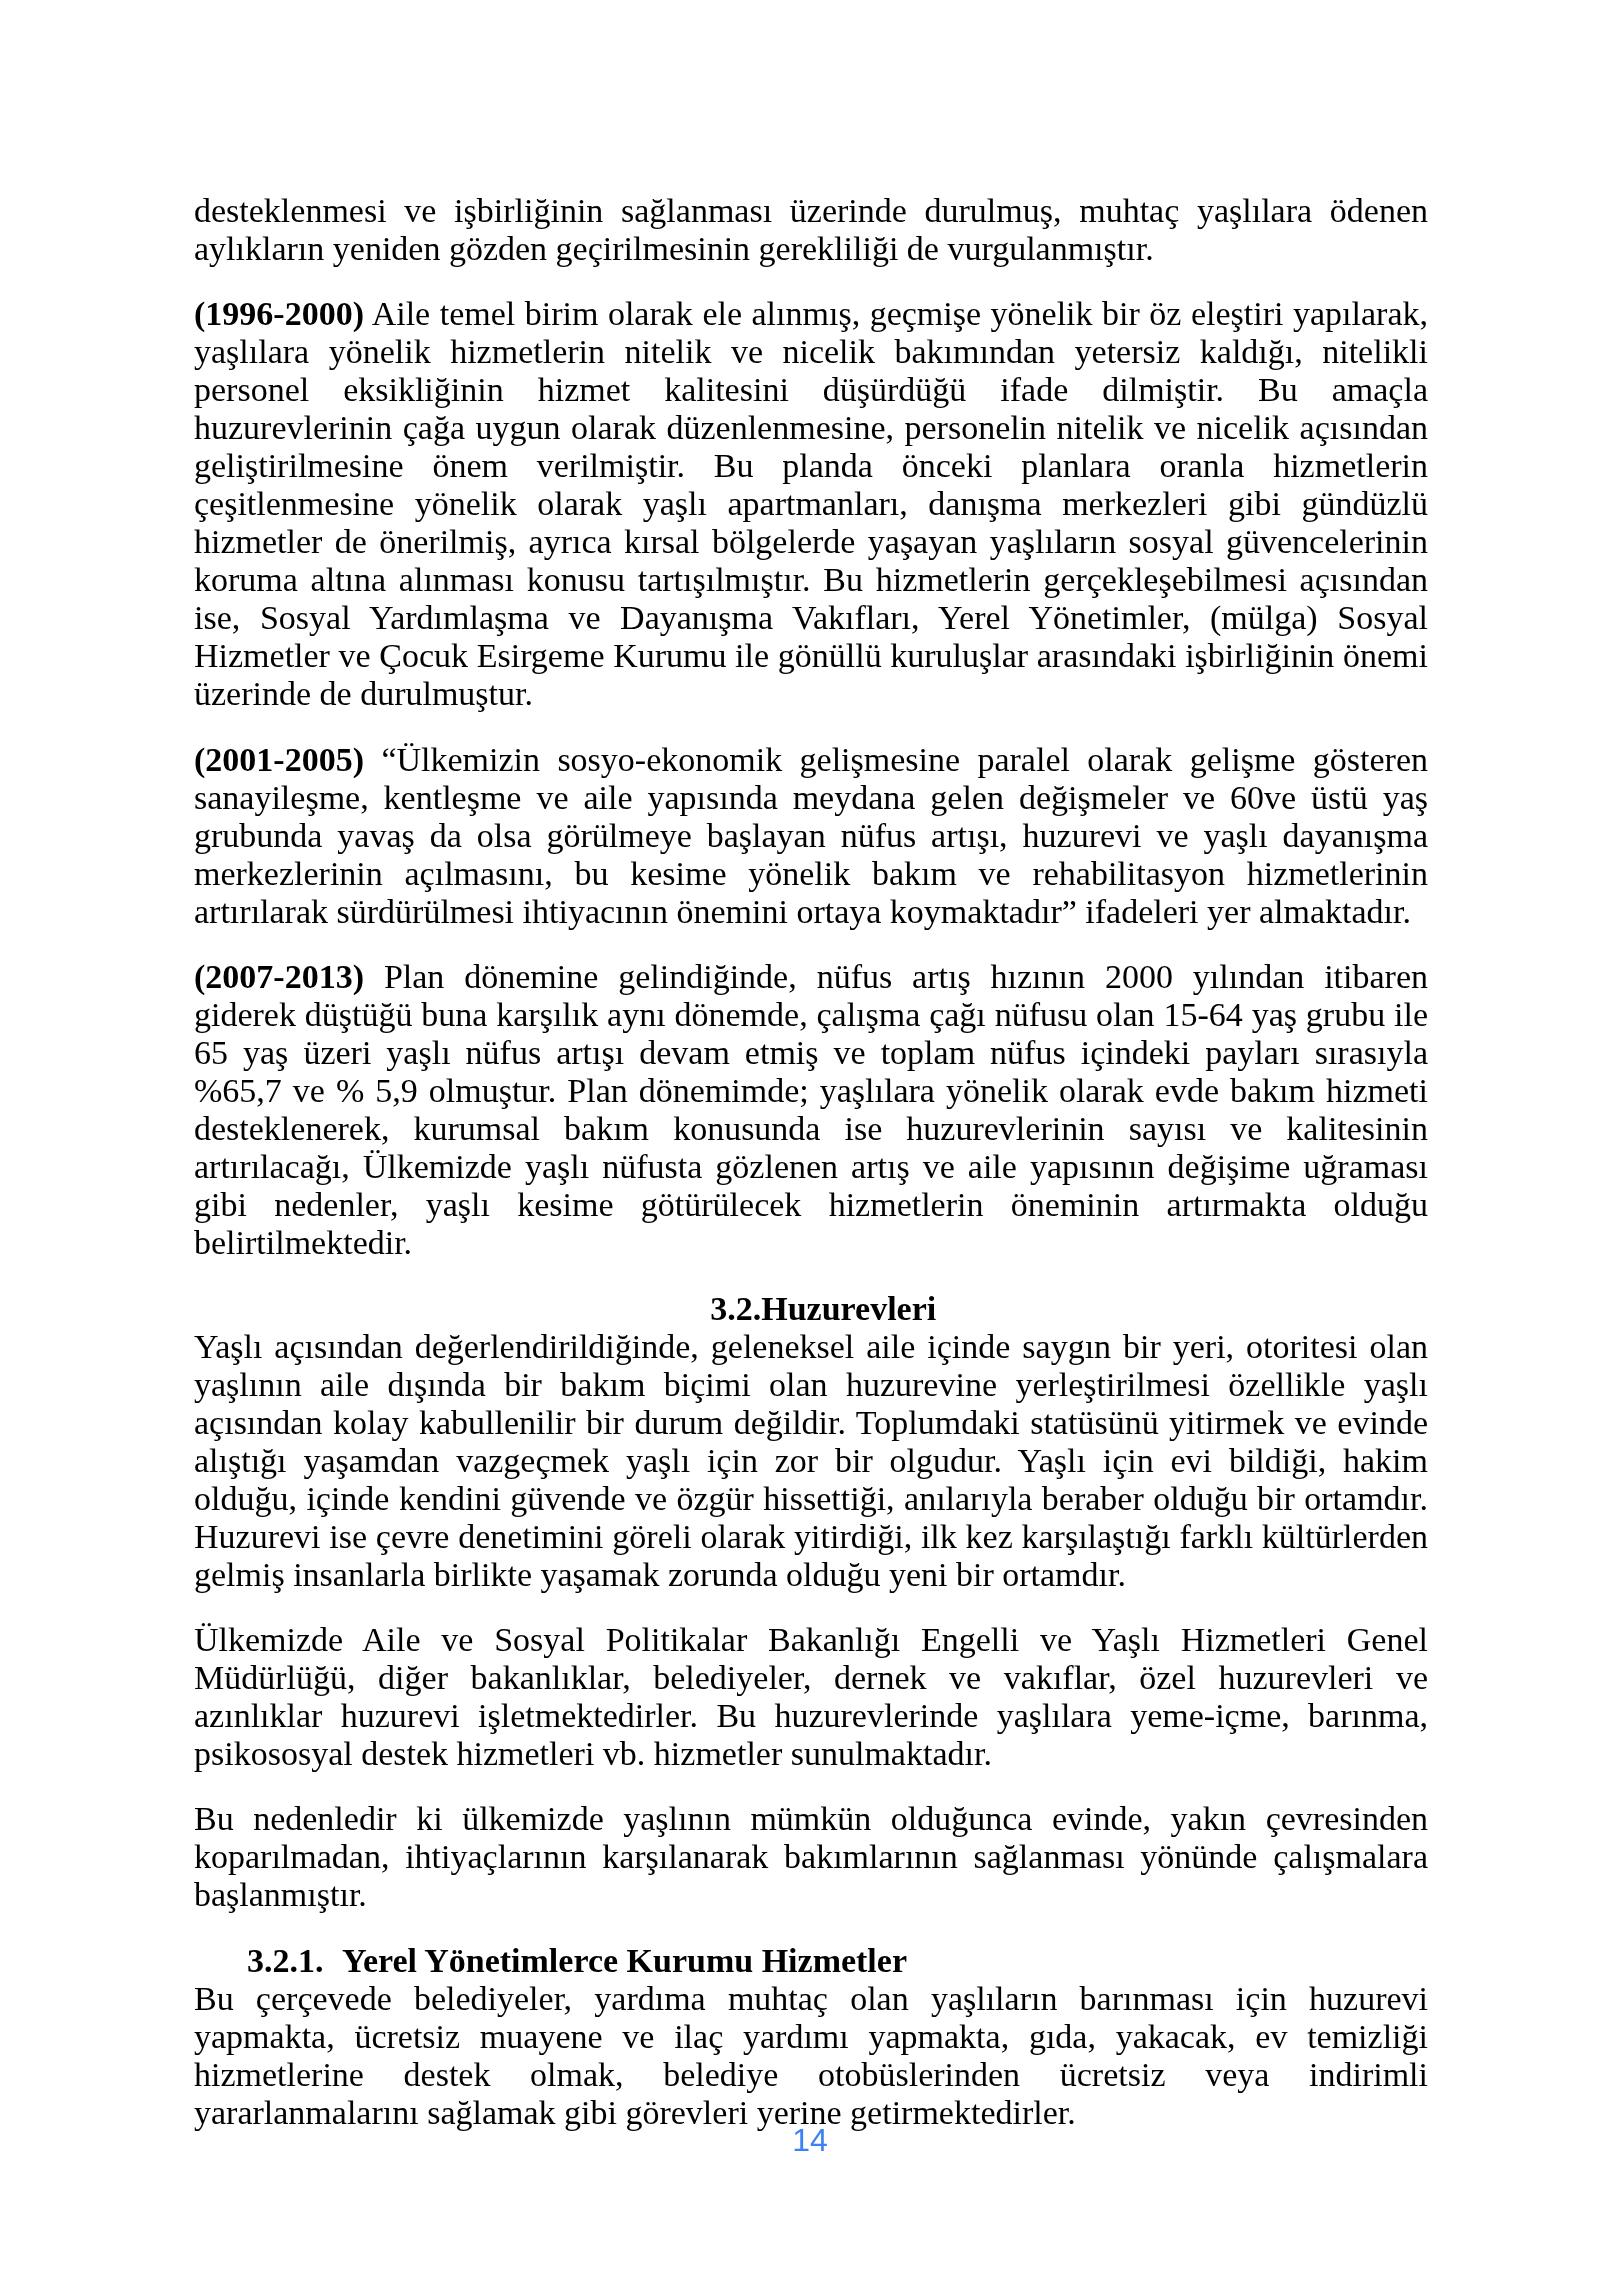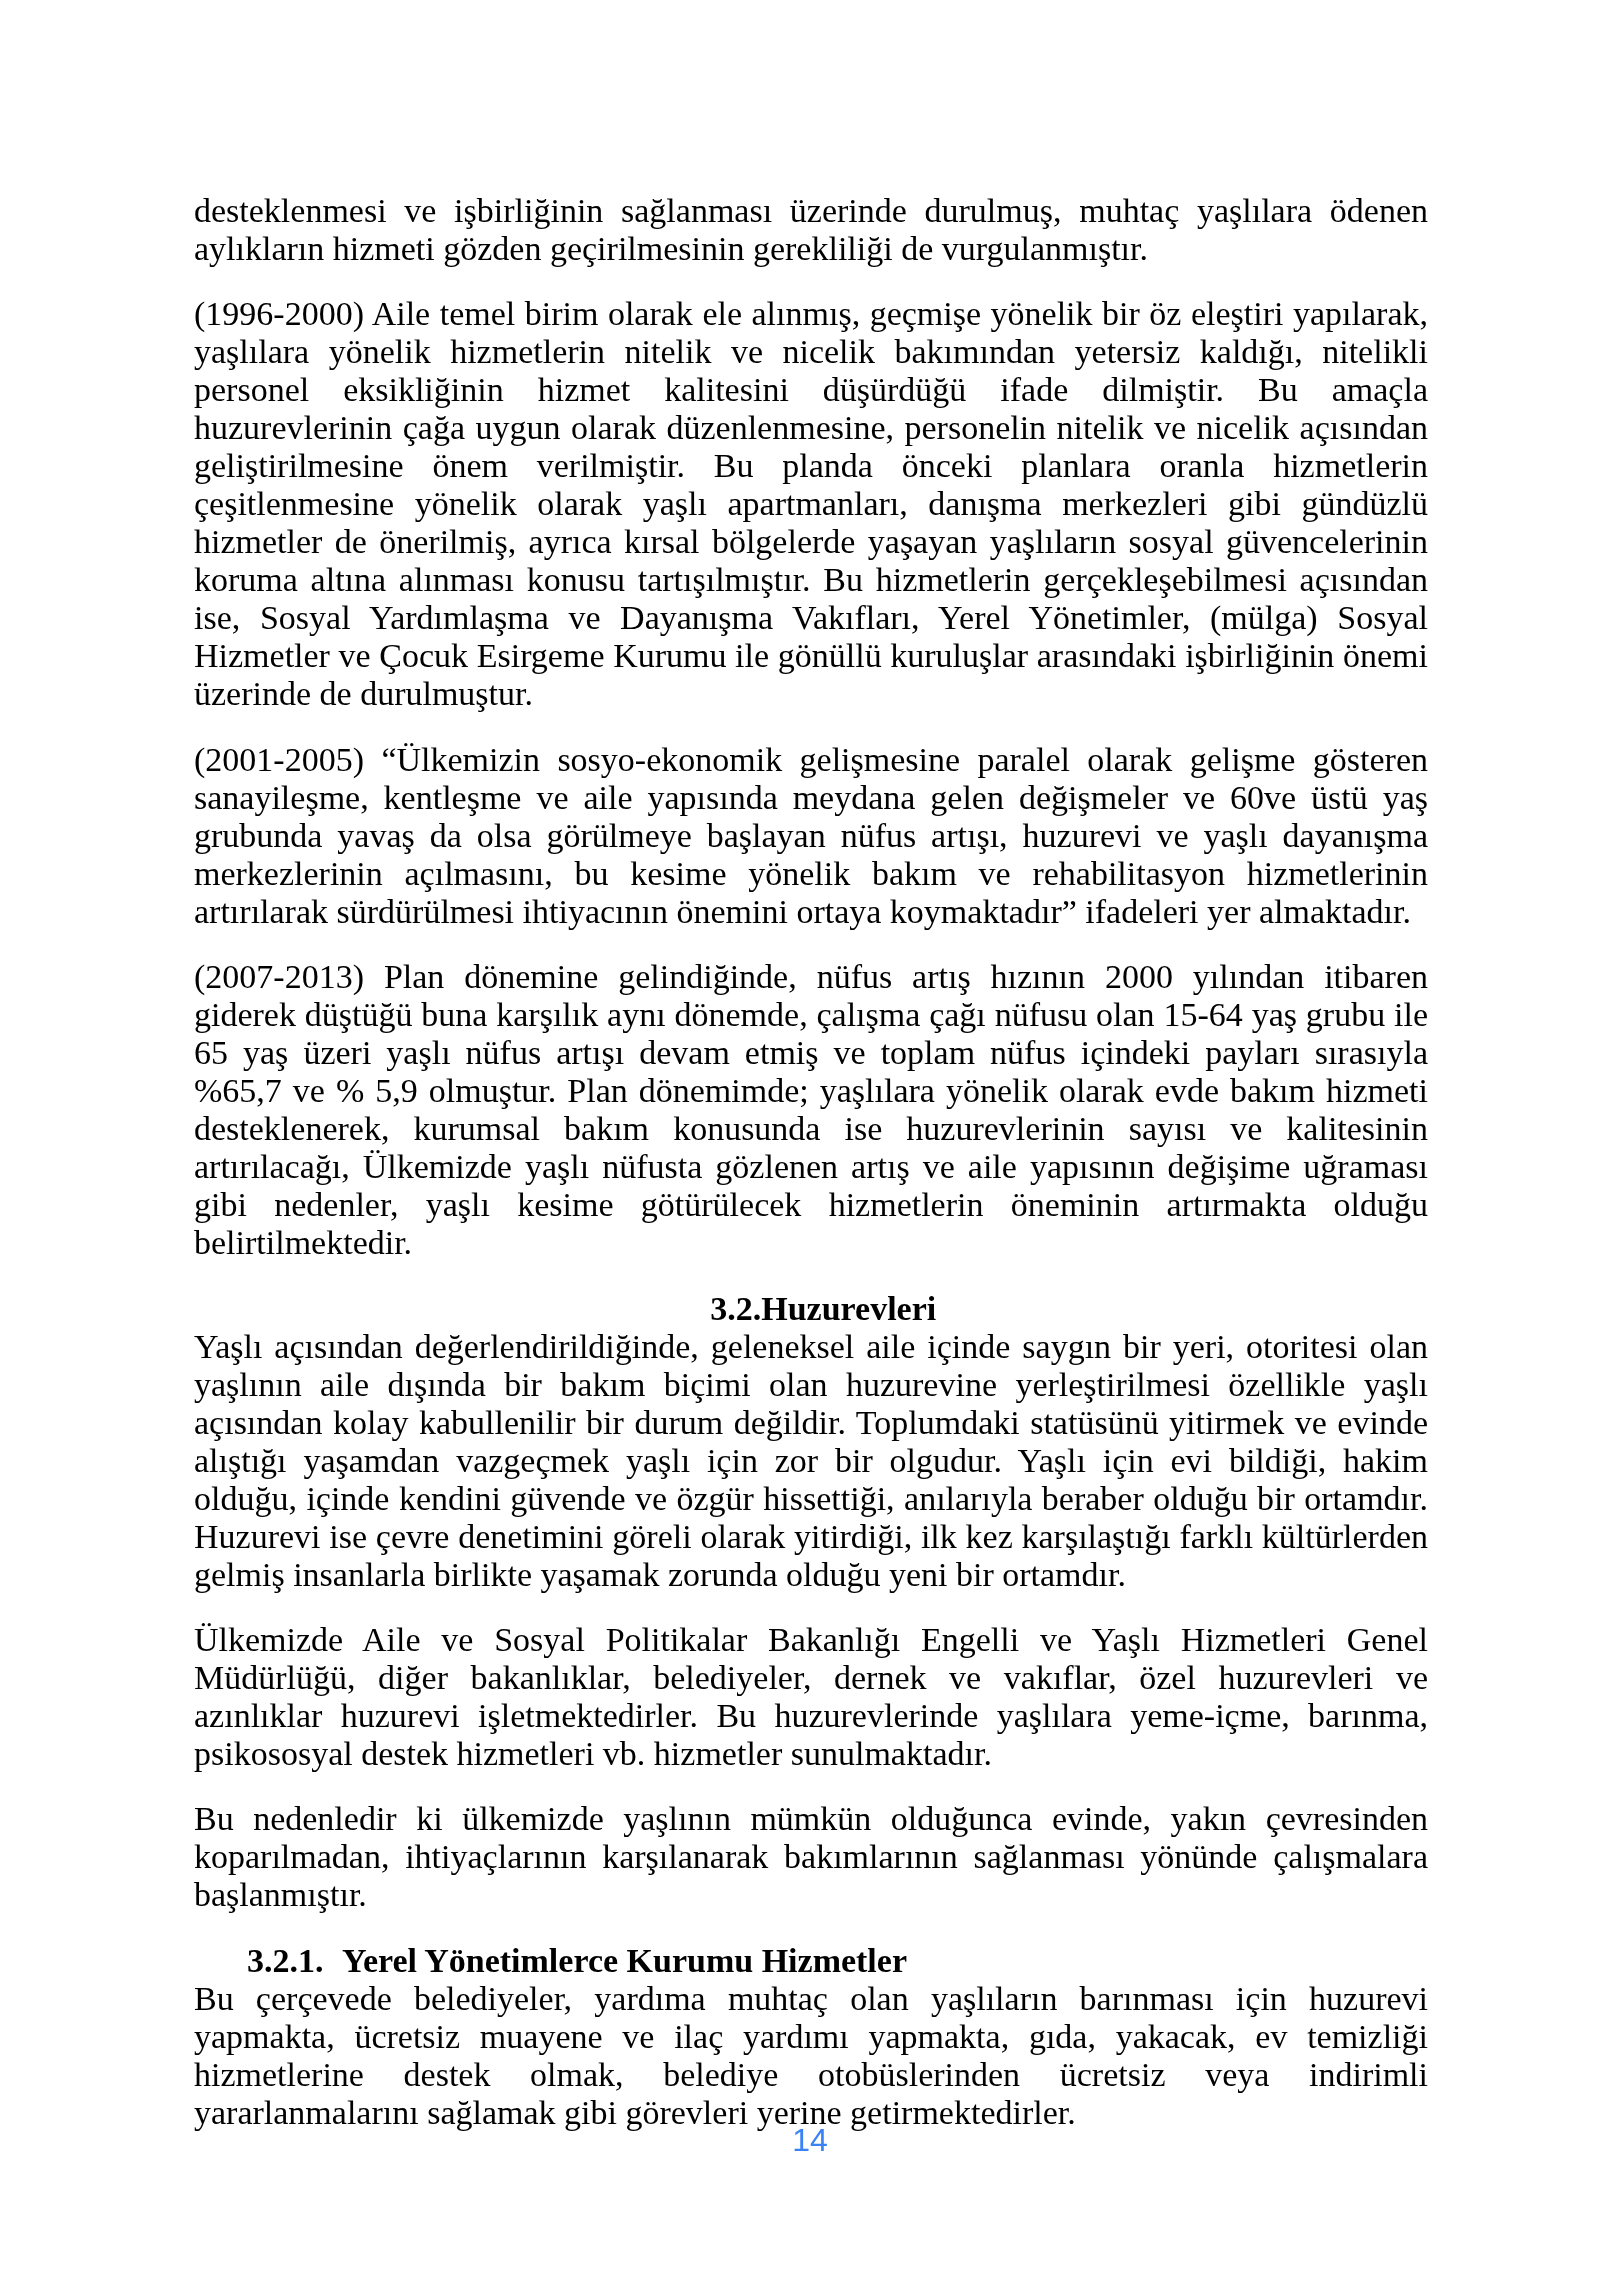--- a/index.html
+++ b/index.html
@@ -22,21 +22,21 @@
     top: 192px;
     width: 1234px;
     font-size: 34px;
     line-height: 38px;
     text-align: justify;
   }
   .content p {
     margin: 0 0 27.4px 0;
   }
   .lead {
-    font-weight: normal;
+    font-weight: bold;
   }
   p.heading-1 {
     font-weight: bold;
     text-align: center;
     padding-left: 24.5px;
     margin: 0;
   }
   p.heading-2 {
     font-weight: bold;
     text-align: left;
@@ -57,21 +57,21 @@
     line-height: 35px;
     color: #3b82f6;
   }
 </style>
 </head>
 <body>
 
 <div class="page">
   <div class="content">
 
-    <p><span>desteklenmesi ve işbirliğinin sağlanması üzerinde durulmuş, muhtaç yaşlılara ödenen aylıkların hizmeti gözden geçirilmesinin gerekliliği de vurgulanmıştır.</span></p>
+    <p><span>desteklenmesi ve işbirliğinin sağlanması üzerinde durulmuş, muhtaç yaşlılara ödenen aylıkların yeniden gözden geçirilmesinin gerekliliği de vurgulanmıştır.</span></p>
 
     <p><span class="lead">(1996-2000)</span> <span>Aile temel birim olarak ele alınmış, geçmişe yönelik bir öz eleştiri yapılarak, yaşlılara yönelik hizmetlerin nitelik ve nicelik bakımından yetersiz kaldığı, nitelikli personel eksikliğinin hizmet kalitesini düşürdüğü ifade dilmiştir. Bu amaçla huzurevlerinin çağa uygun olarak düzenlenmesine, personelin nitelik ve nicelik açısından geliştirilmesine önem verilmiştir. Bu planda önceki planlara oranla hizmetlerin çeşitlenmesine yönelik olarak yaşlı apartmanları, danışma merkezleri gibi gündüzlü hizmetler de önerilmiş, ayrıca kırsal bölgelerde yaşayan yaşlıların sosyal güvencelerinin koruma altına alınması konusu tartışılmıştır. Bu hizmetlerin gerçekleşebilmesi açısından ise, Sosyal Yardımlaşma ve Dayanışma Vakıfları, Yerel Yönetimler, (mülga) Sosyal Hizmetler ve Çocuk Esirgeme Kurumu ile gönüllü kuruluşlar arasındaki işbirliğinin önemi üzerinde de durulmuştur.</span></p>
 
     <p><span class="lead">(2001-2005)</span> <span>“Ülkemizin sosyo-ekonomik gelişmesine paralel olarak gelişme gösteren sanayileşme, kentleşme ve aile yapısında meydana gelen değişmeler ve 60ve üstü yaş grubunda yavaş da olsa görülmeye başlayan nüfus artışı, huzurevi ve yaşlı dayanışma merkezlerinin açılmasını, bu kesime yönelik bakım ve rehabilitasyon hizmetlerinin artırılarak sürdürülmesi ihtiyacının önemini ortaya koymaktadır” ifadeleri yer almaktadır.</span></p>
 
     <p><span class="lead">(2007-2013)</span> <span>Plan dönemine gelindiğinde, nüfus artış hızının 2000 yılından itibaren giderek düştüğü buna karşılık aynı dönemde, çalışma çağı nüfusu olan 15-64 yaş grubu ile 65 yaş üzeri yaşlı nüfus artışı devam etmiş ve toplam nüfus içindeki payları sırasıyla %65,7 ve % 5,9 olmuştur. Plan dönemimde; yaşlılara yönelik olarak evde bakım hizmeti desteklenerek, kurumsal bakım konusunda ise huzurevlerinin sayısı ve kalitesinin artırılacağı, Ülkemizde yaşlı nüfusta gözlenen artış ve aile yapısının değişime uğraması gibi nedenler, yaşlı kesime götürülecek hizmetlerin öneminin artırmakta olduğu belirtilmektedir.</span></p>
 
     <p class="heading-1"><span>3.2.Huzurevleri</span></p>
 
     <p><span>Yaşlı açısından değerlendirildiğinde, geleneksel aile içinde saygın bir yeri, otoritesi olan yaşlının aile dışında bir bakım biçimi olan huzurevine yerleştirilmesi özellikle yaşlı açısından kolay kabullenilir bir durum değildir. Toplumdaki statüsünü yitirmek ve evinde alıştığı yaşamdan vazgeçmek yaşlı için zor bir olgudur. Yaşlı için evi bildiği, hakim olduğu, içinde kendini güvende ve özgür hissettiği, anılarıyla beraber olduğu bir ortamdır. Huzurevi ise çevre denetimini göreli olarak yitirdiği, ilk kez karşılaştığı farklı kültürlerden gelmiş insanlarla birlikte yaşamak zorunda olduğu yeni bir ortamdır.</span></p>

